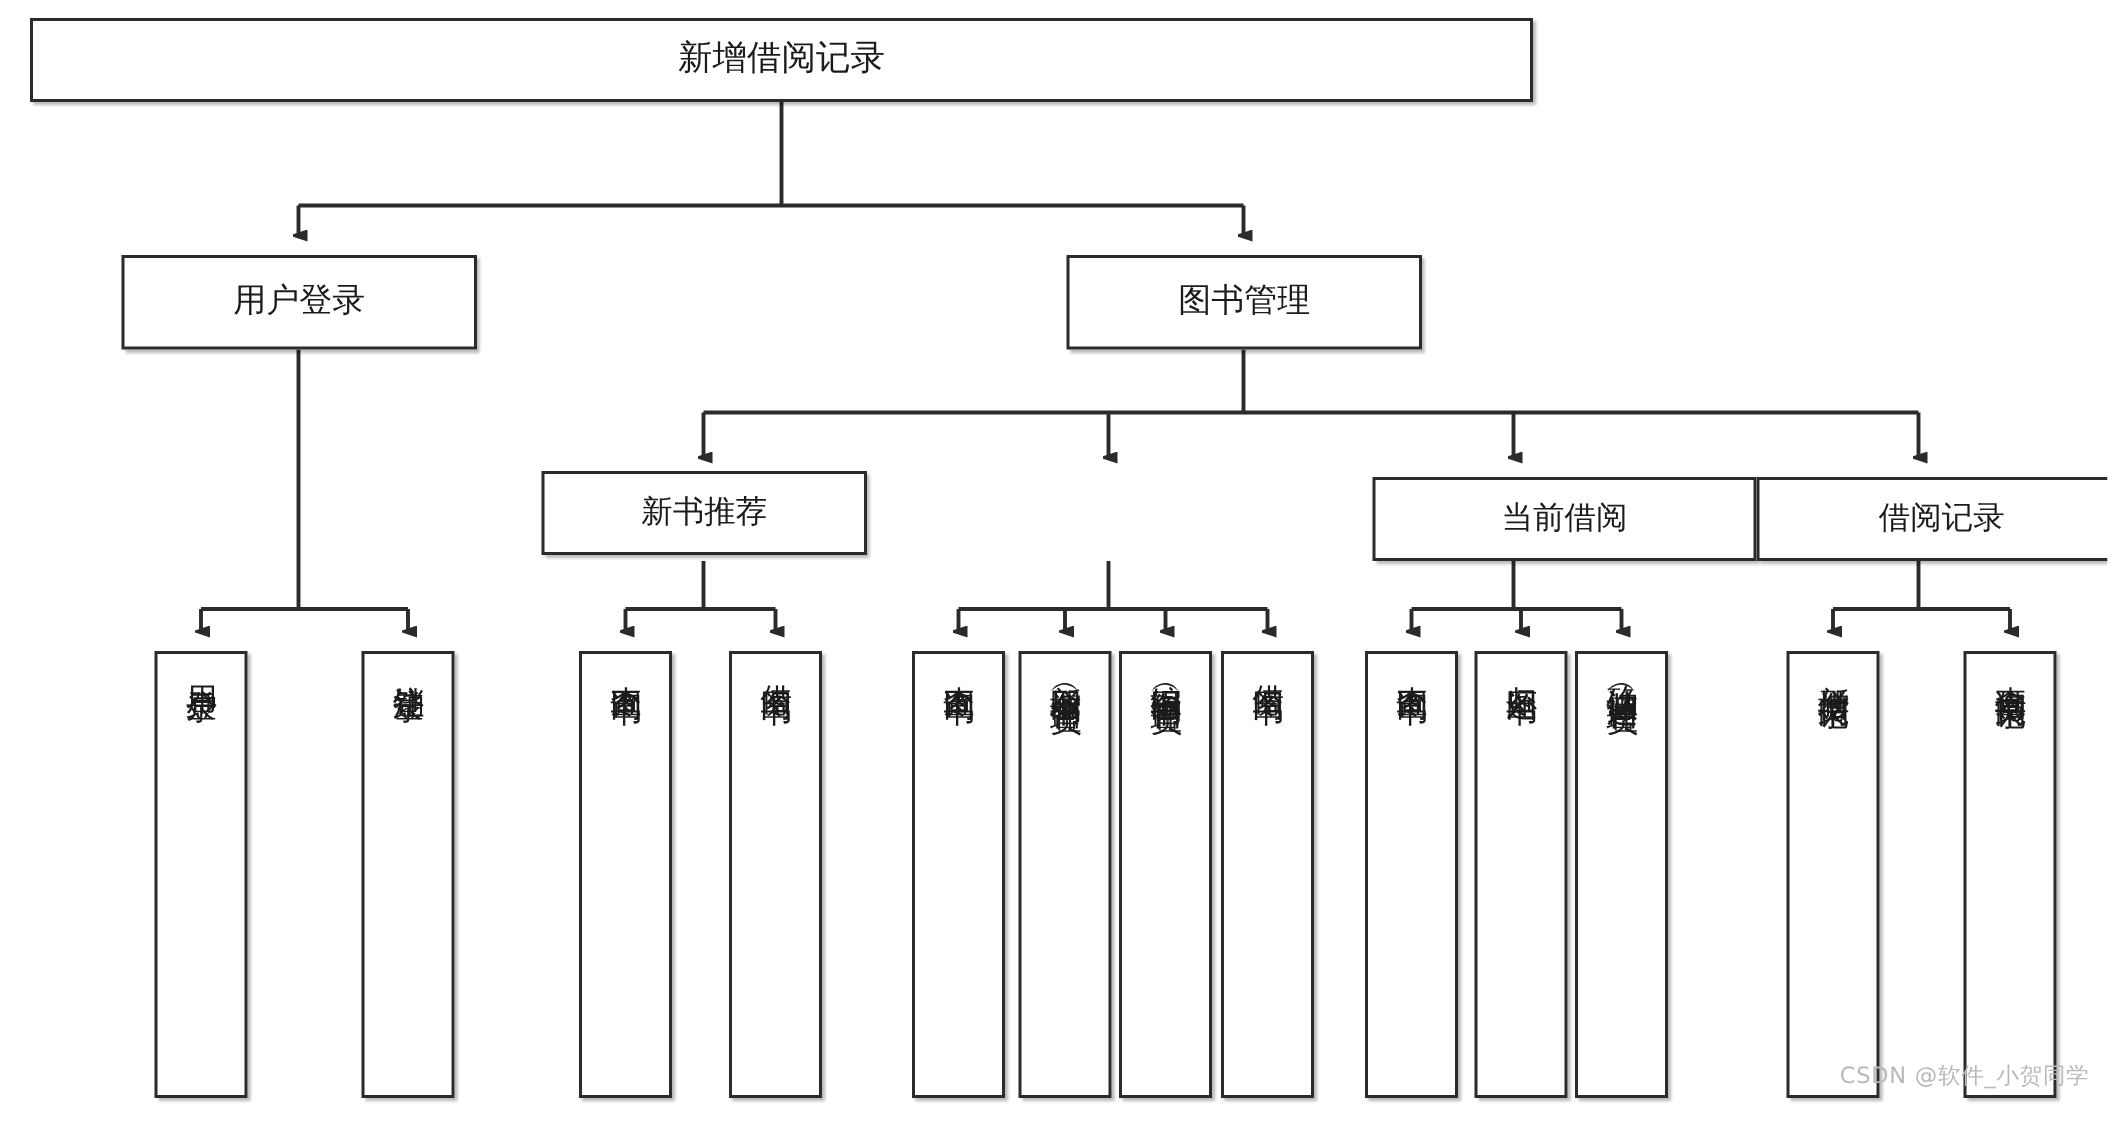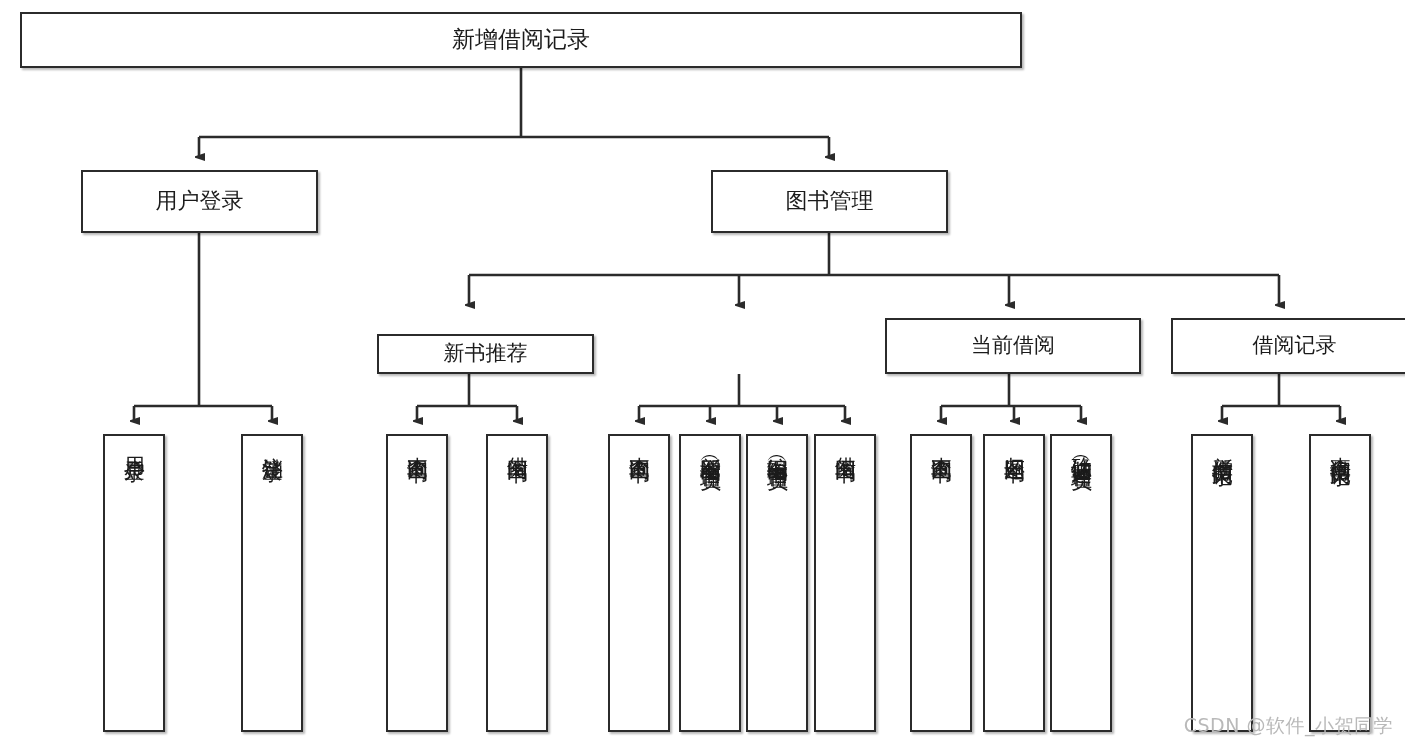--- a/index.html
+++ b/index.html
@@ -60,22 +60,22 @@
     letter-spacing: 2px;
     line-height: 1.0;
     white-space: normal;
     max-height: 272px;
   }
   .node-leaf.tall .label { max-height: 286px; }
 
   #watermark {
     position: absolute;
     right: 12px;
-    bottom: 8px;
-    font-size: 19px;
+    bottom: 20px;
+    font-size: 15px;
     color: #b9b9b9;
     letter-spacing: 0.5px;
     z-index: 3;
     white-space: nowrap;
     font-family: "DejaVu Sans", "Liberation Sans", sans-serif;
   }
 </style>
 </head>
 <body>
 
@@ -128,24 +128,24 @@
     <span class="label">新增借阅记录</span>
   </div>
 
   <div class="node node-l2" style="left: 81px; top: 170px; width: 237px; height: 63px;">
     <span class="label">用户登录</span>
   </div>
   <div class="node node-l2" style="left: 711px; top: 170px; width: 237px; height: 63px;">
     <span class="label">图书管理</span>
   </div>
 
-  <div class="node node-l3" style="left: 361px; top: 334px; width: 217px; height: 40px; margin-left: 16px;">
+  <div class="node node-l3" style="left: 361px; top: 314px; width: 217px; height: 56px;">
     <span class="label">新书推荐</span>
   </div>
-  <div class="node node-l3" style="left: 885px; top: 318px; width: 256px; height: 56px;">
+  <div class="node node-l3" style="left: 915px; top: 318px; width: 256px; height: 56px;">
     <span class="label">当前借阅</span>
   </div>
   <div class="node node-l3" style="left: 1171px; top: 318px; width: 247px; height: 56px;">
     <span class="label">借阅记录</span>
   </div>
 
   <div class="node node-leaf" style="left: 103px; top: 434px; width: 62px; height: 298px;">
     <span class="label">用户登录</span>
   </div>
   <div class="node node-leaf" style="left: 241px; top: 434px; width: 62px; height: 298px;">

